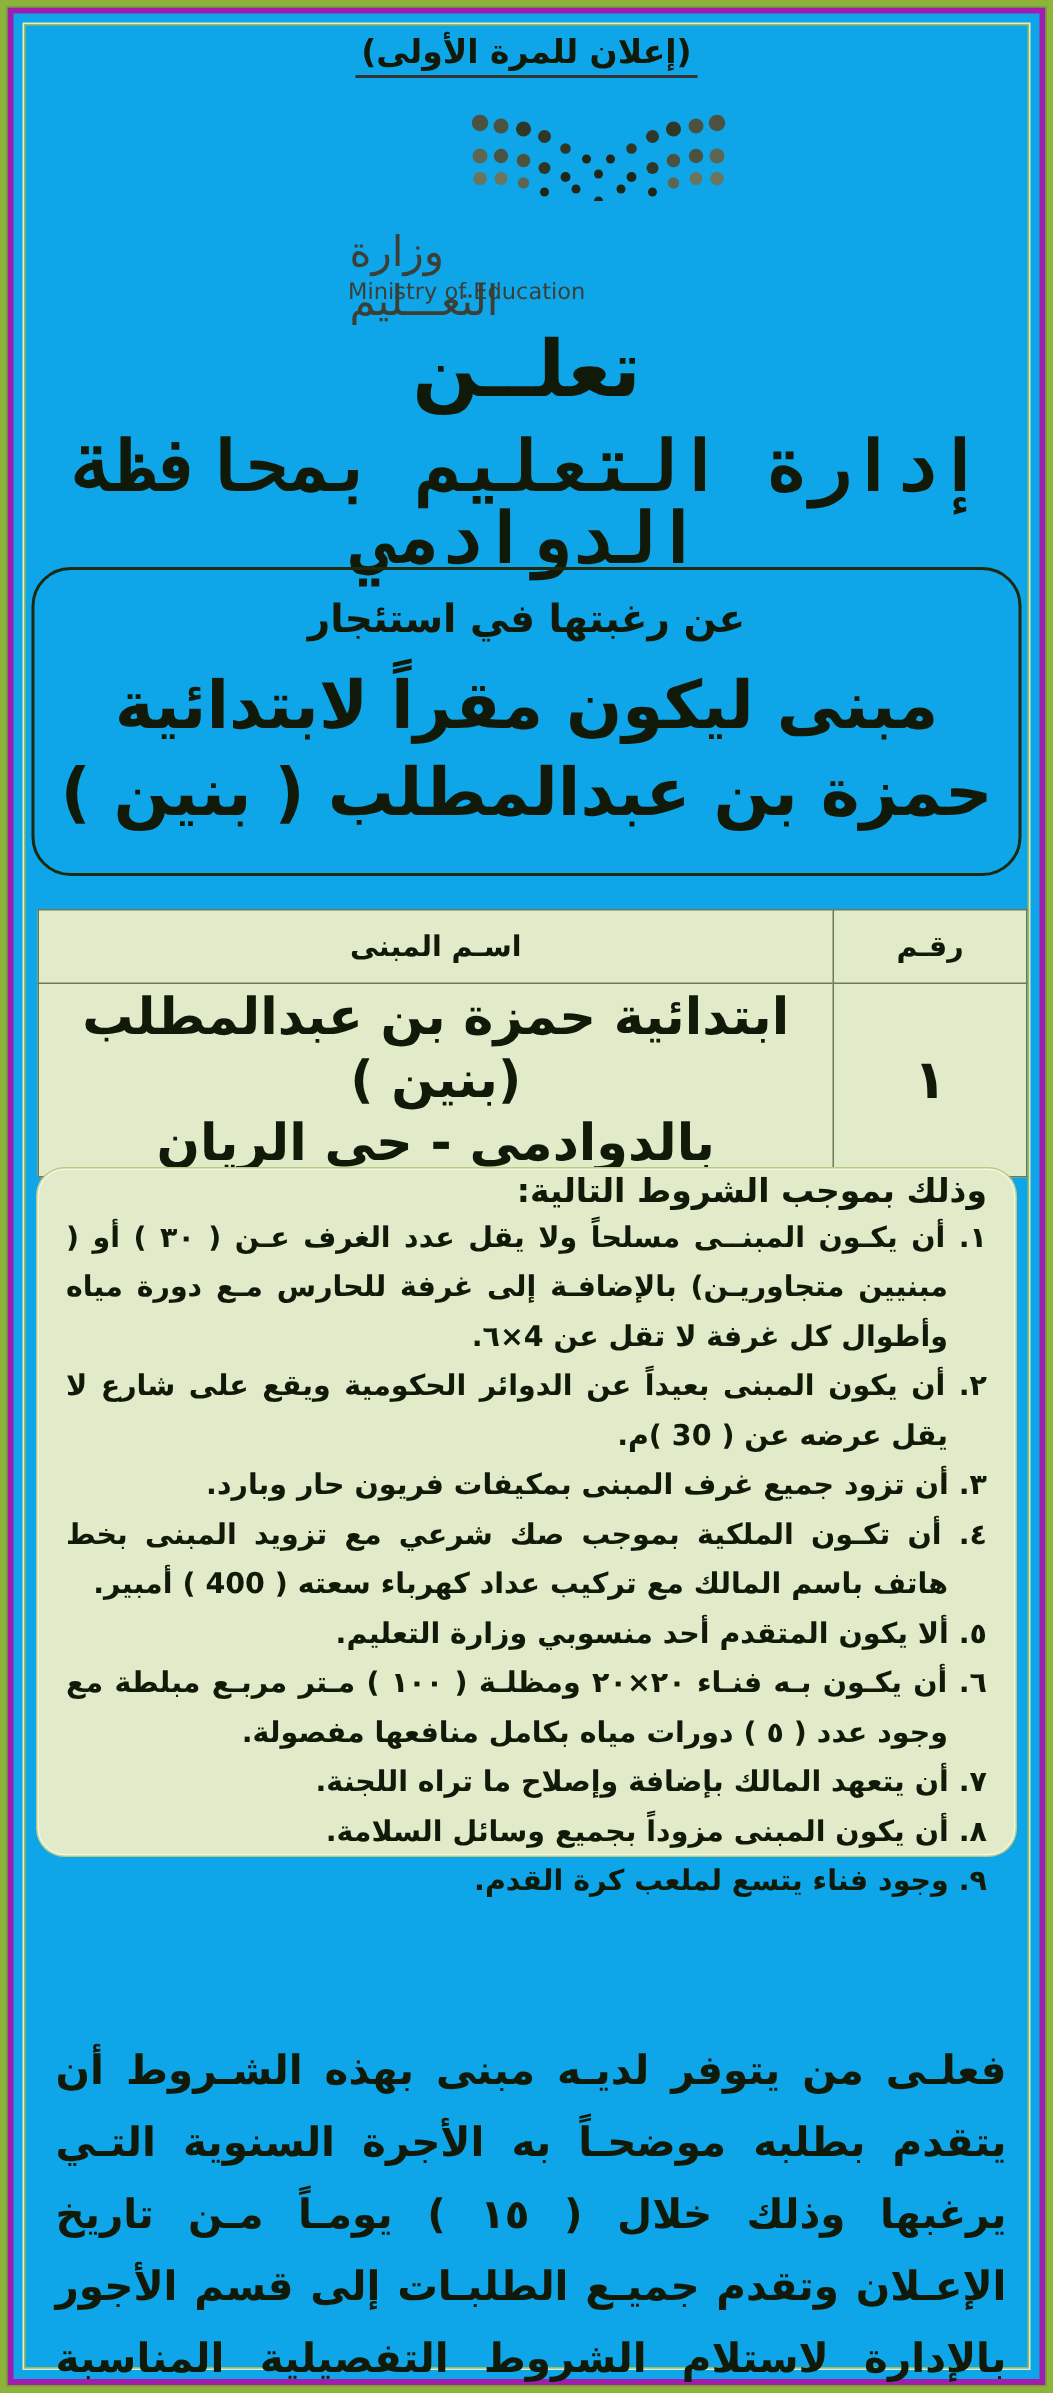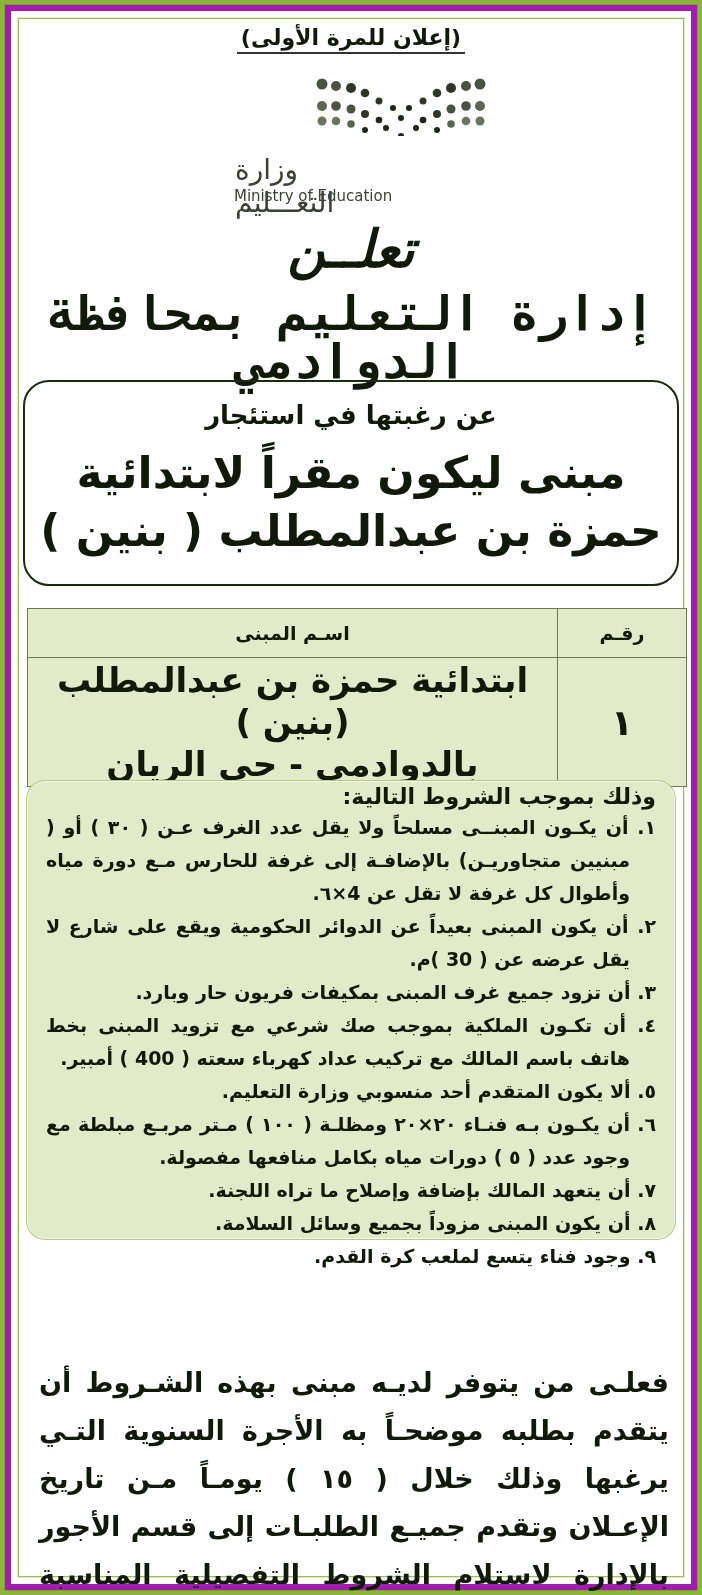--- a/index.html
+++ b/index.html
@@ -15,22 +15,22 @@
     position: absolute;
     left: 0; top: 0;
     width: 702px; height: 1595px;
     box-sizing: border-box;
     background: #8cb43a;
     padding: 5px;
   }
   .frame-inner {
     width: 100%; height: 100%;
     box-sizing: border-box;
-    background: #ffffff;
-    border: 6px solid #a21caf;
+    background: #0ea5e9;
+    border: 4px solid #a21caf;
     outline: 1px solid #7aa22e;
     position: relative;
   }
   .inner-line {
     position: absolute;
     left: 6px; right: 6px; top: 6px; bottom: 6px;
     border: 1px solid #e3ecc4;
     box-shadow: inset 0 0 0 1px #9cbe4e;
     pointer-events: none;
   }
@@ -76,21 +76,20 @@
     color: #3b3f35;
   }
 
   .announces {
     position: absolute;
     top: 212px; left: 0; right: 0;
     text-align: center;
     font-size: 52px;
     font-weight: bold;
     line-height: 1;
-    font-style: italic;
   }
   .directorate {
     position: absolute;
     top: 282px; left: 0; right: 0;
     text-align: center;
     font-size: 48px;
     font-weight: bold;
     line-height: 1;
     font-family: Liberation Mono, monospace;
   }

